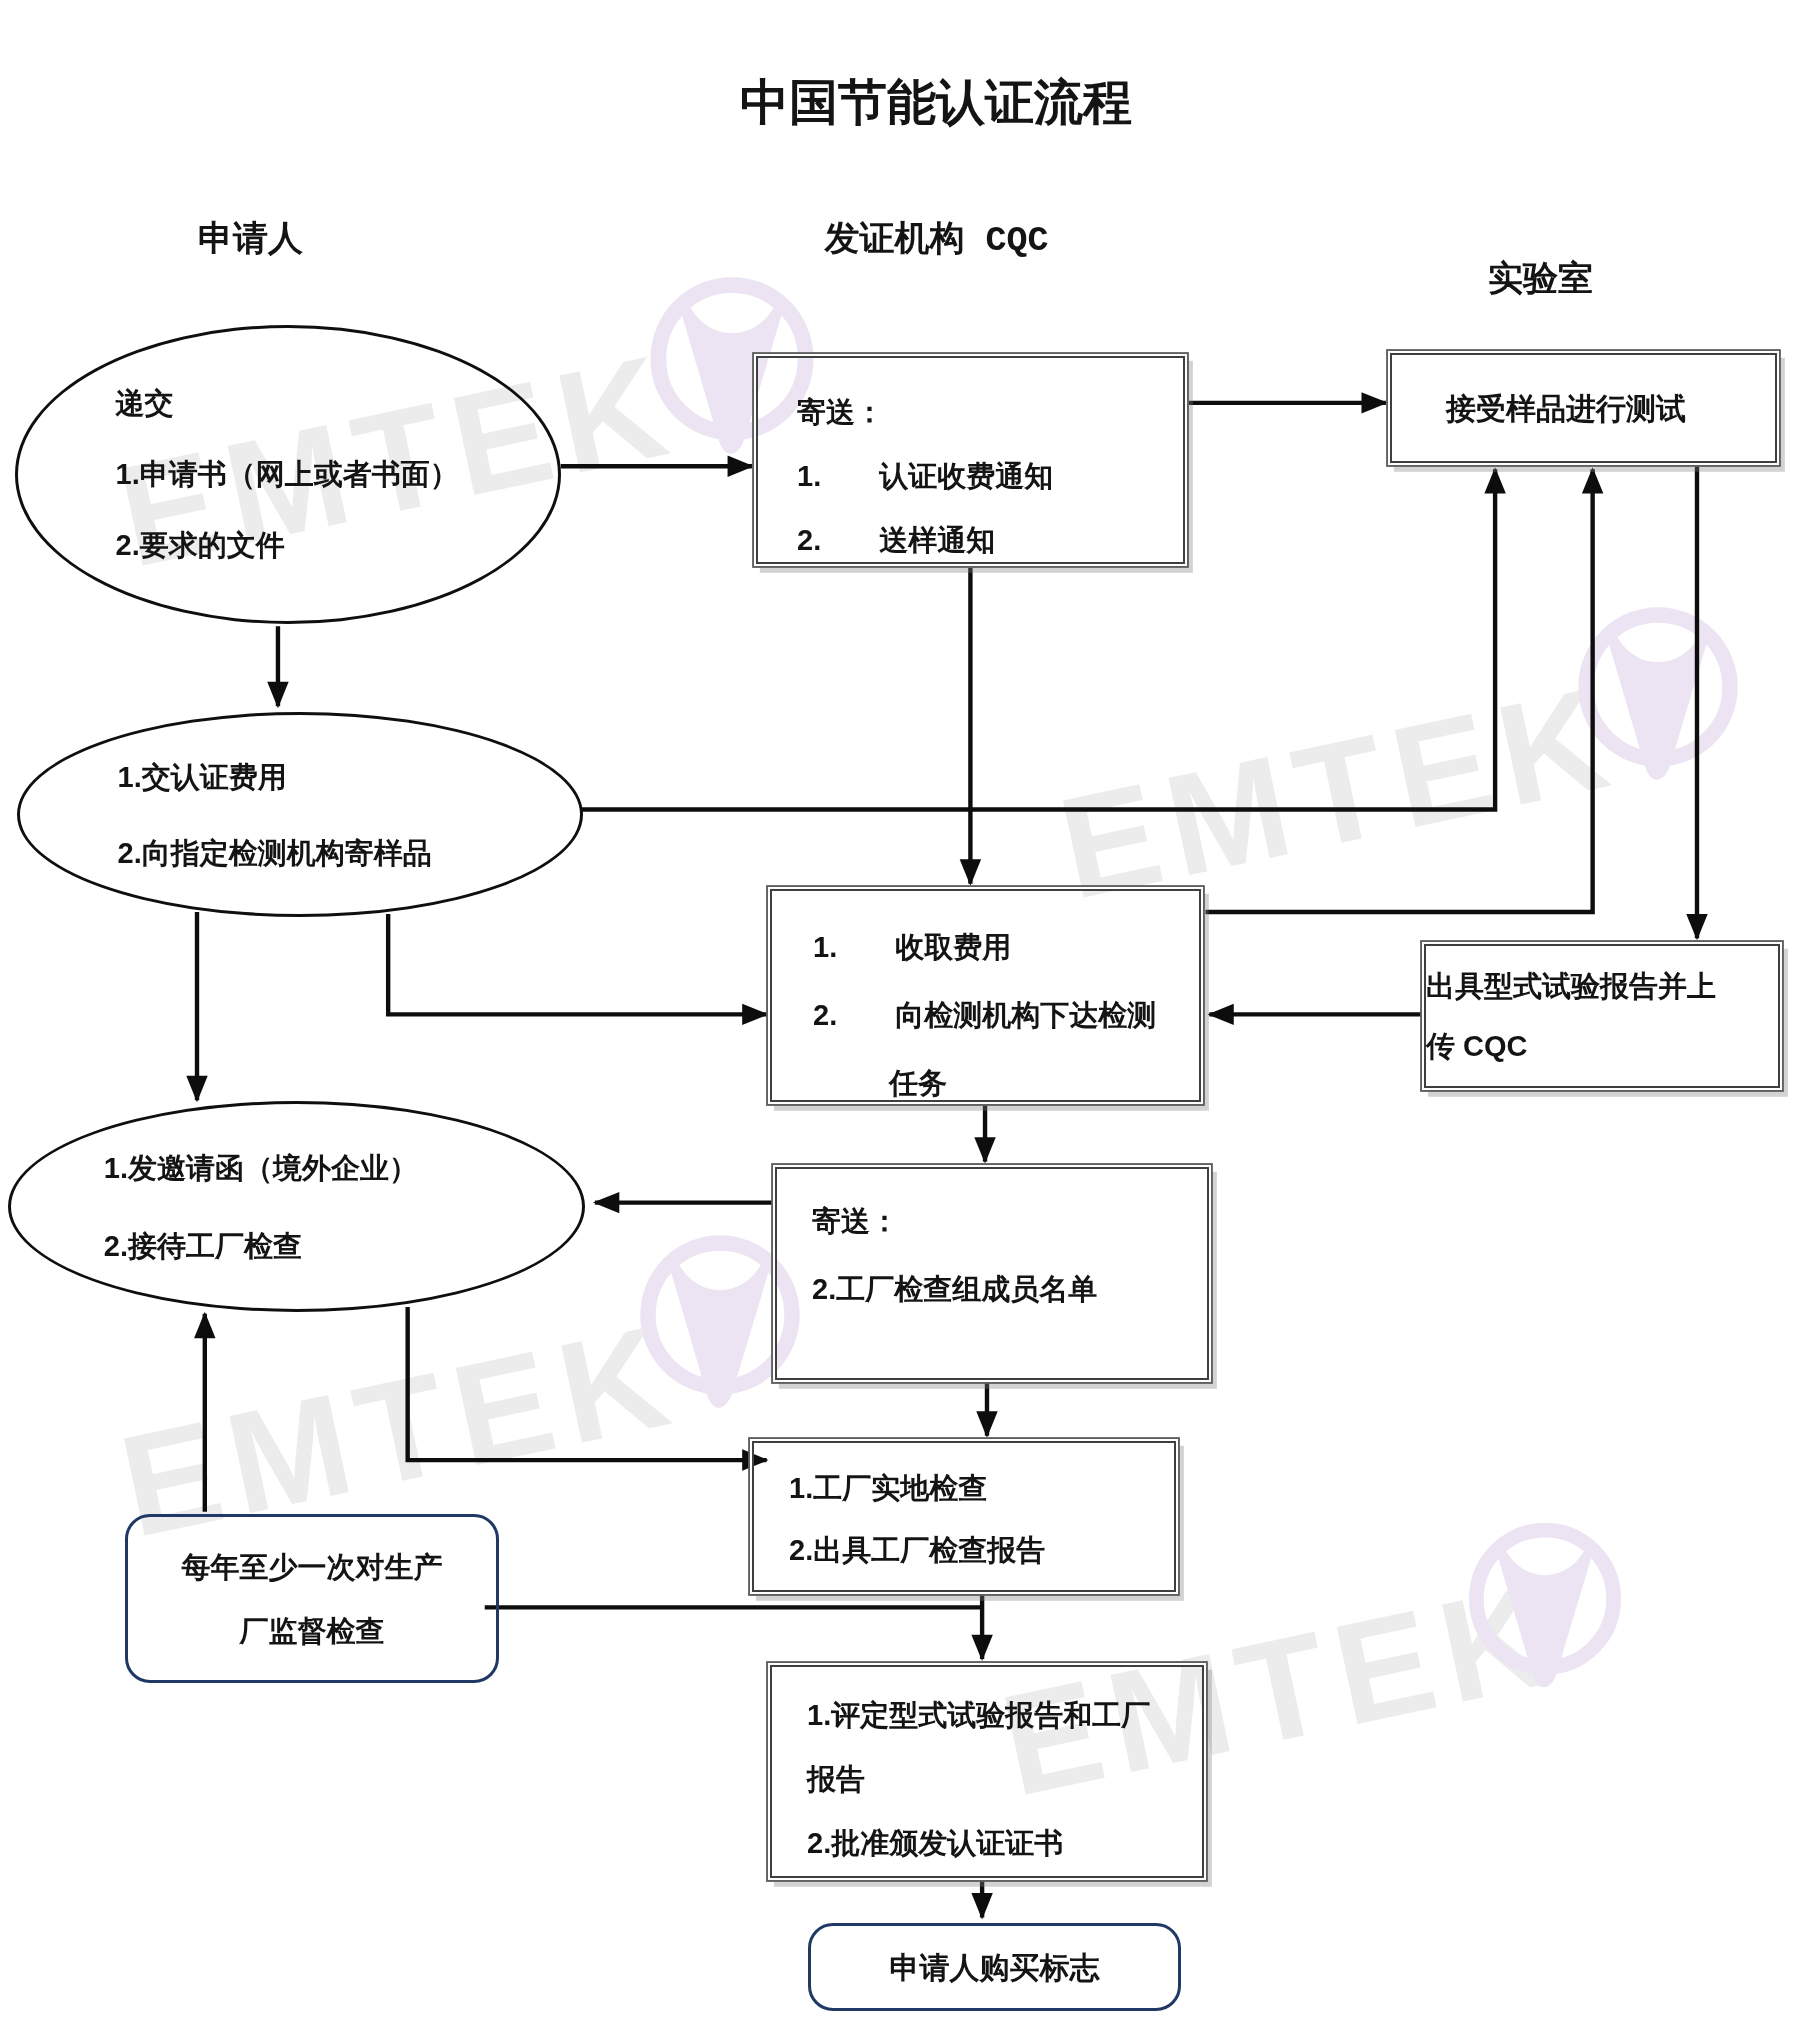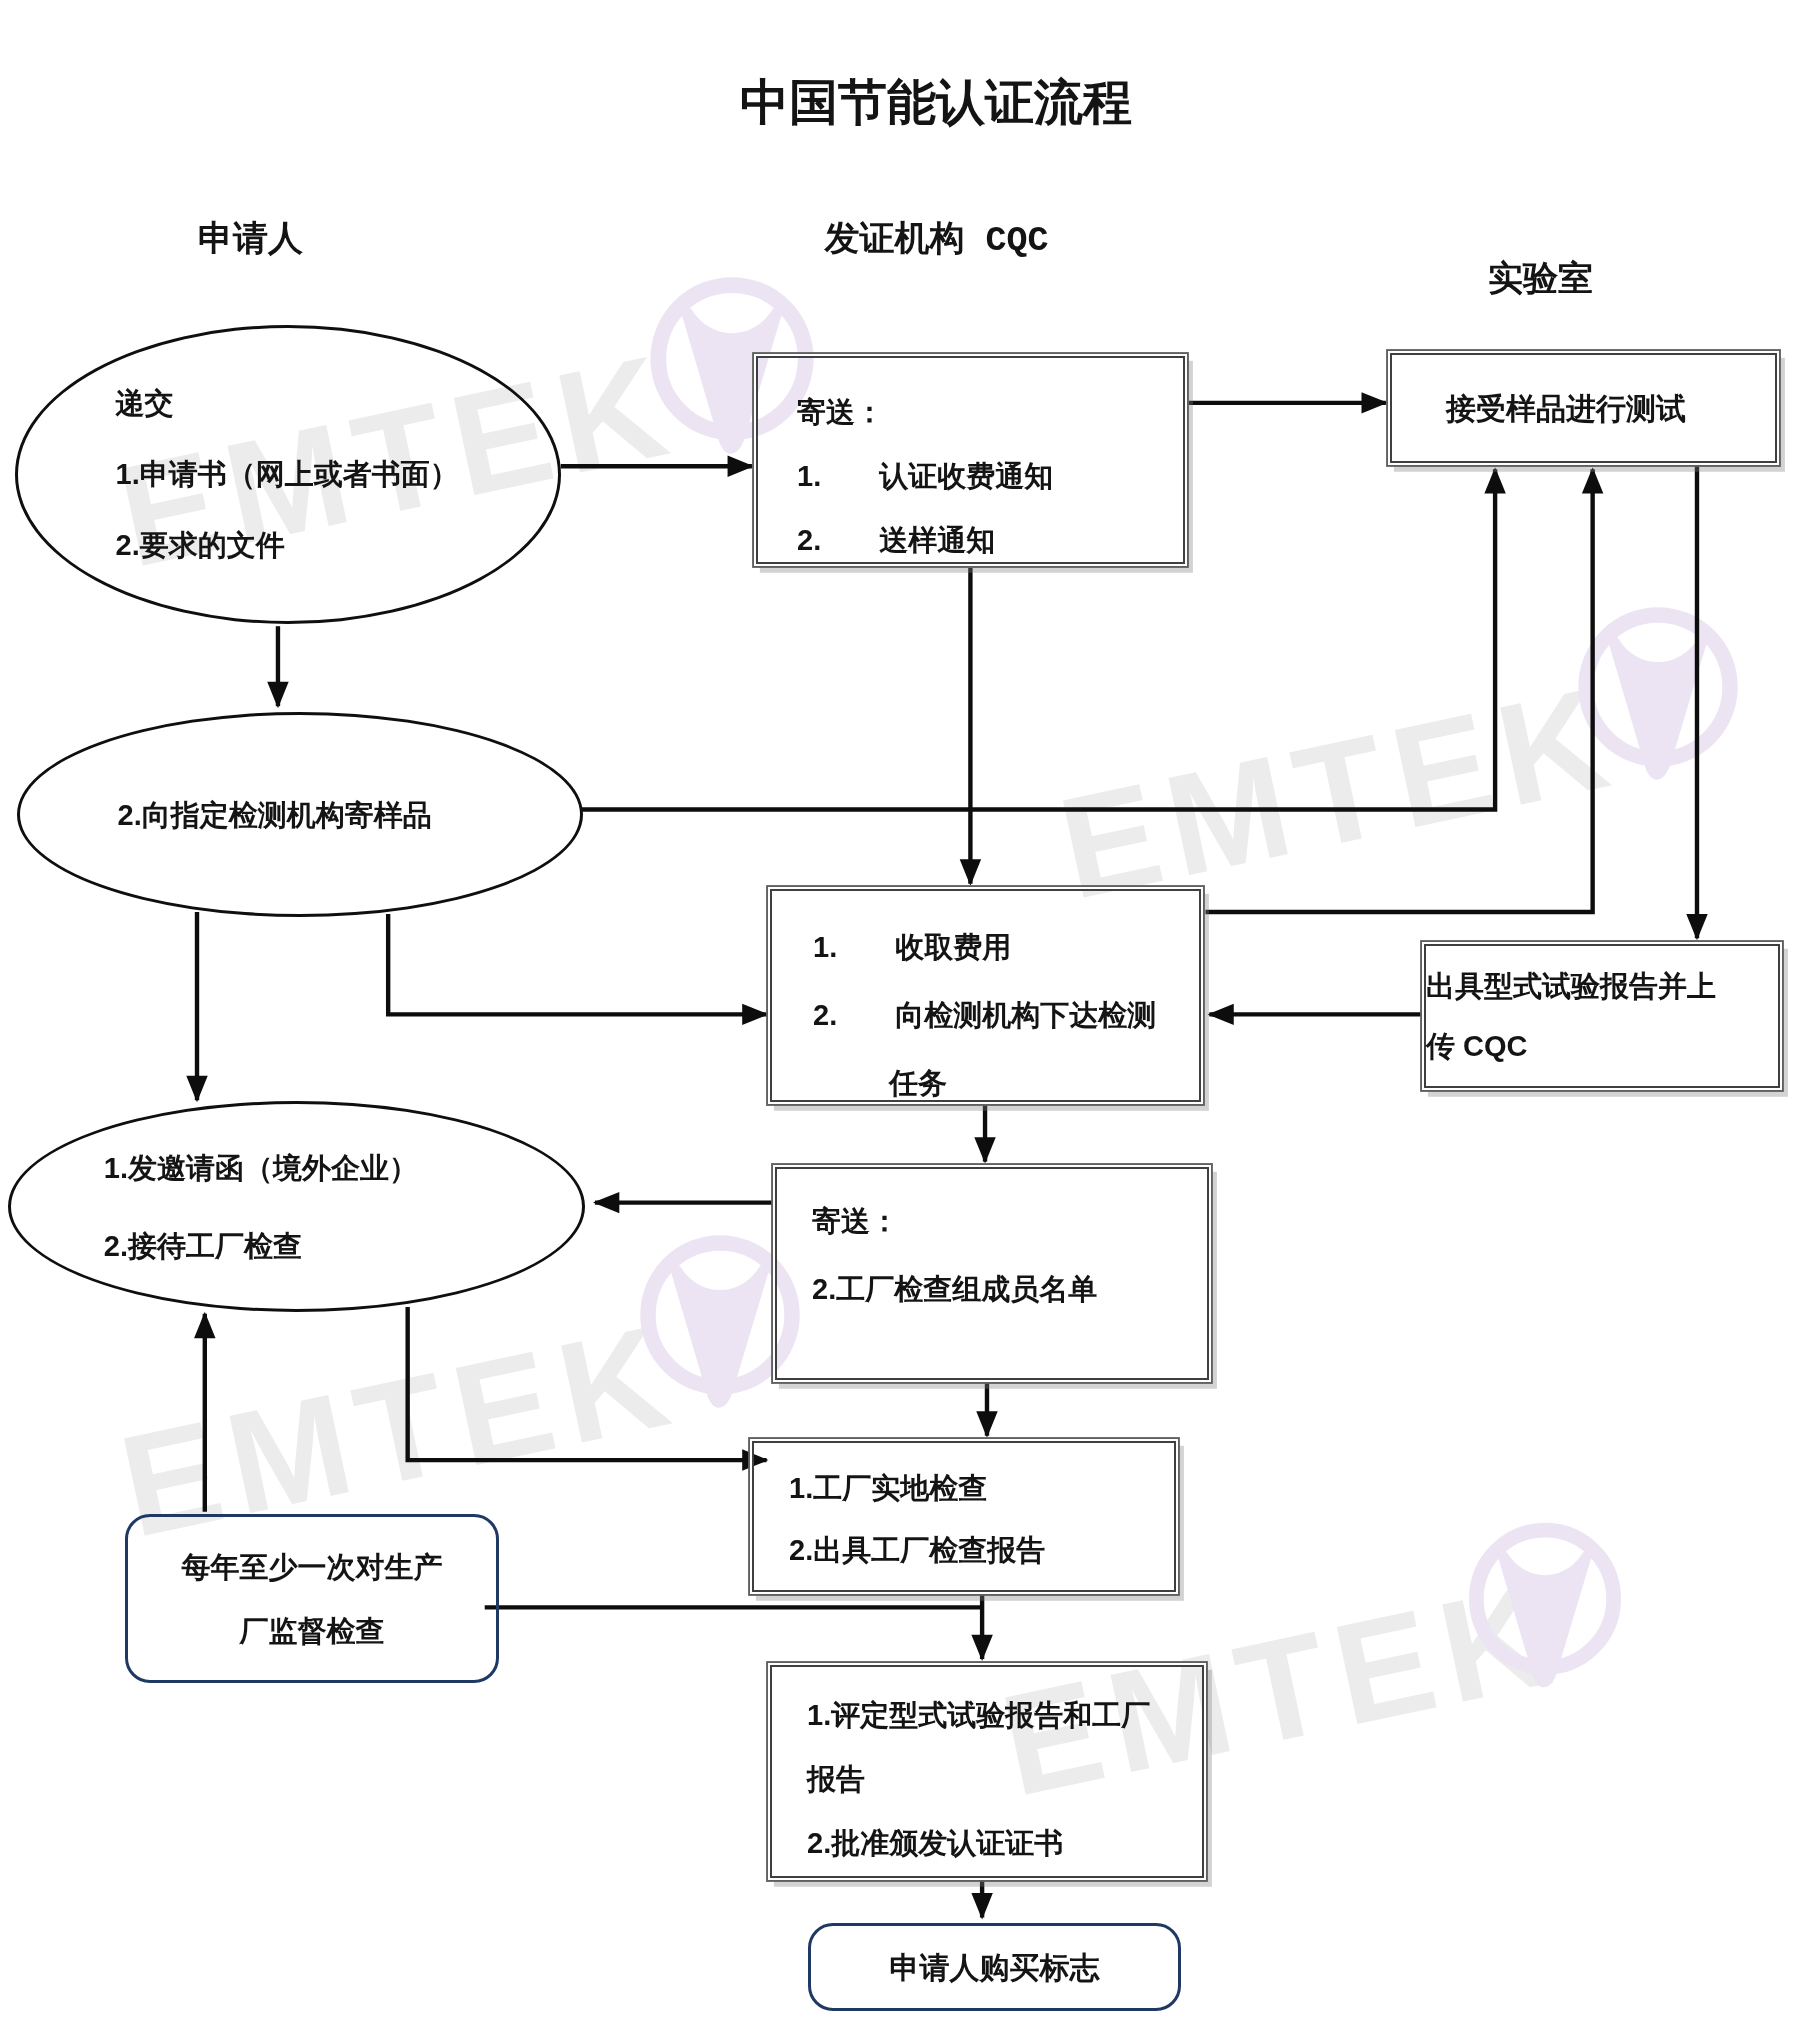--- a/index.html
+++ b/index.html
@@ -99,20 +99,21 @@
   <div class="col-header" style="left:790px; top:215px; width:293px;font-family:Liberation Mono, monospace;">发证机构 CQC</div>
   <div class="col-header" style="left:1443px; top:215px; width:195px;margin-top:40px;">实验室</div>
 
   <div class="node ellipse vcenter" style="left:14.6px; top:325px; width:546px; height:299px; padding-left:98px; line-height:71px;">
     <div class="ln">递交</div>
     <div class="ln">1.申请书（网上或者书面）</div>
     <div class="ln">2.要求的文件</div>
   </div>
 
   <div class="node ellipse vcenter" style="left:16.6px; top:712px; width:566px; height:205px; padding-left:98px; line-height:76px;">
+    <div class="ln">1.交认证费用</div>
     <div class="ln">2.向指定检测机构寄样品</div>
   </div>
 
   <div class="node ellipse vcenter" style="left:7.8px; top:1101px; width:577px; height:211px; padding-left:93px; line-height:78px;">
     <div class="ln">1.发邀请函（境外企业）</div>
     <div class="ln">2.接待工厂检查</div>
   </div>
 
   <div class="node navy vcenter hcenter" style="left:109px; top:1514px; width:374px; height:169px; line-height:64px;margin-left:16px;">
     <div class="ln">每年至少一次对生产</div>

